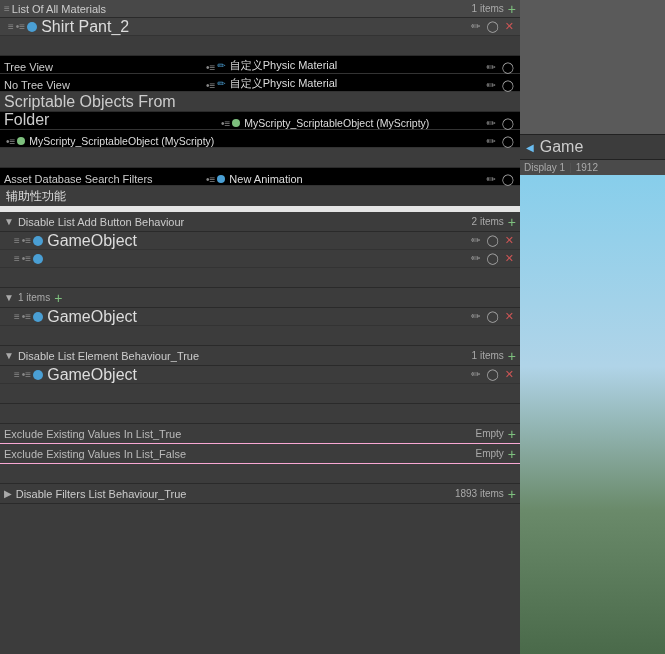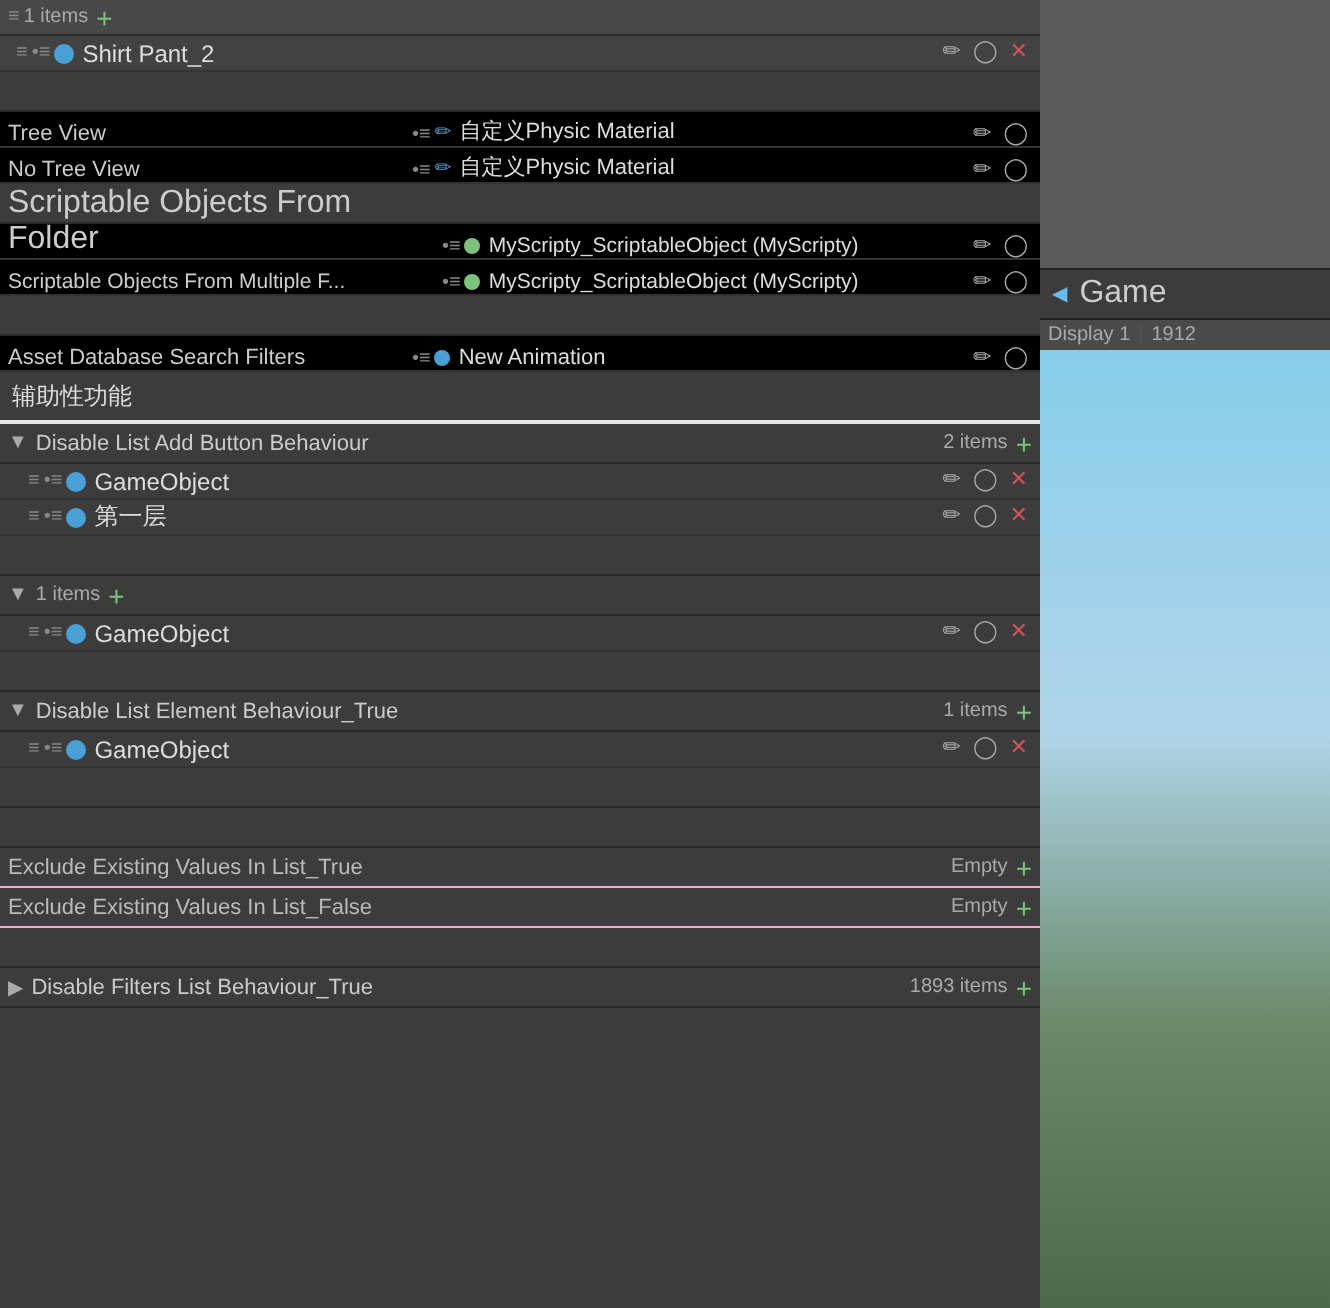--- a/index.html
+++ b/index.html
@@ -77,21 +77,21 @@
 
     .row-handle {
       color: #888;
       margin-right: 2px;
       font-size: 10px;
     }
 
     .row-label {
       flex: 1;
       color: #ddd;
-      font-size: 12px;
+      font-size: 16px;
       white-space: nowrap;
       overflow: hidden;
       text-overflow: ellipsis;
     }
 
     .row-actions {
       display: flex;
       align-items: center;
       gap: 2px;
       margin-left: auto;
@@ -225,20 +225,21 @@
       color: #bbb;
     }
   </style>
 </head>
 <body>
 
 <div class="left-panel">
 
   <div class="list-top-row">
     <span class="row-handle">≡</span>
+    <span class="section-label">List Of All Materials</span>
     <span class="section-count">1 items</span>
     <button class="btn-add">+</button>
   </div>
 
   <div class="row" style="background:#424242;padding-left:8px;">
     <span class="row-handle">≡</span>
     <span style="color:#888;font-size:10px;margin-right:2px;">•≡</span>
     <span class="dot-icon" style="margin-right:4px;"></span>
     <span class="row-label">Shirt Pant_2</span>
     <div class="row-actions">
@@ -285,21 +286,20 @@
       <span class="dot-icon" style="width:8px;height:8px;background:#7ec07e;"></span>
       <span style="font-size:10.5px;">MyScripty_ScriptableObject (MyScripty)</span>
     </div>
     <div class="row-actions">
       <button class="btn-icon">✏</button>
       <button class="btn-icon">◯</button>
     </div>
   </div>
 
   <div class="field-row">
-    <span class="field-label" style="width:215px;font-size:10.5px;">Scriptable Objects From Multiple F...</span>
     <span class="field-icons">•≡</span>
     <div class="field-value">
       <span class="dot-icon" style="width:8px;height:8px;background:#7ec07e;"></span>
       <span style="font-size:10.5px;">MyScripty_ScriptableObject (MyScripty)</span>
     </div>
     <div class="row-actions">
       <button class="btn-icon">✏</button>
       <button class="btn-icon">◯</button>
     </div>
   </div>
@@ -312,21 +312,21 @@
     <div class="field-value">
       <span class="dot-icon" style="width:8px;height:8px;"></span>
       <span>New Animation</span>
     </div>
     <div class="row-actions">
       <button class="btn-icon">✏</button>
       <button class="btn-icon">◯</button>
     </div>
   </div>
 
-  <div style="height:26px;display:flex;align-items:center;padding:0 6px;background:#3c3c3c;border-bottom:2px solid #e5e5e5;">
+  <div style="height:26px;display:flex;align-items:center;padding:0 6px;background:#3c3c3c;border-bottom:6px solid #e5e5e5;">
     <span style="font-size:12px;color:#ddd;">辅助性功能</span>
   </div>
 
   <div class="section-header">
     <span class="collapse-arrow">▼</span>
     <span class="section-label">Disable List Add Button Behaviour</span>
     <span class="section-count">2 items</span>
     <button class="btn-add">+</button>
   </div>
 
@@ -339,21 +339,20 @@
       <button class="btn-icon">✏</button>
       <button class="btn-icon">◯</button>
       <button class="btn-icon red">✕</button>
     </div>
   </div>
 
   <div class="row" style="padding-left:14px;">
     <span class="row-handle">≡</span>
     <span style="color:#888;font-size:10px;margin-right:2px;">•≡</span>
     <span class="dot-icon" style="margin-right:4px;"></span>
-    <span class="row-label">第一层</span>
     <div class="row-actions">
       <button class="btn-icon">✏</button>
       <button class="btn-icon">◯</button>
       <button class="btn-icon red">✕</button>
     </div>
   </div>
 
   <div class="empty-space"></div>
 
   <div class="section-header">

